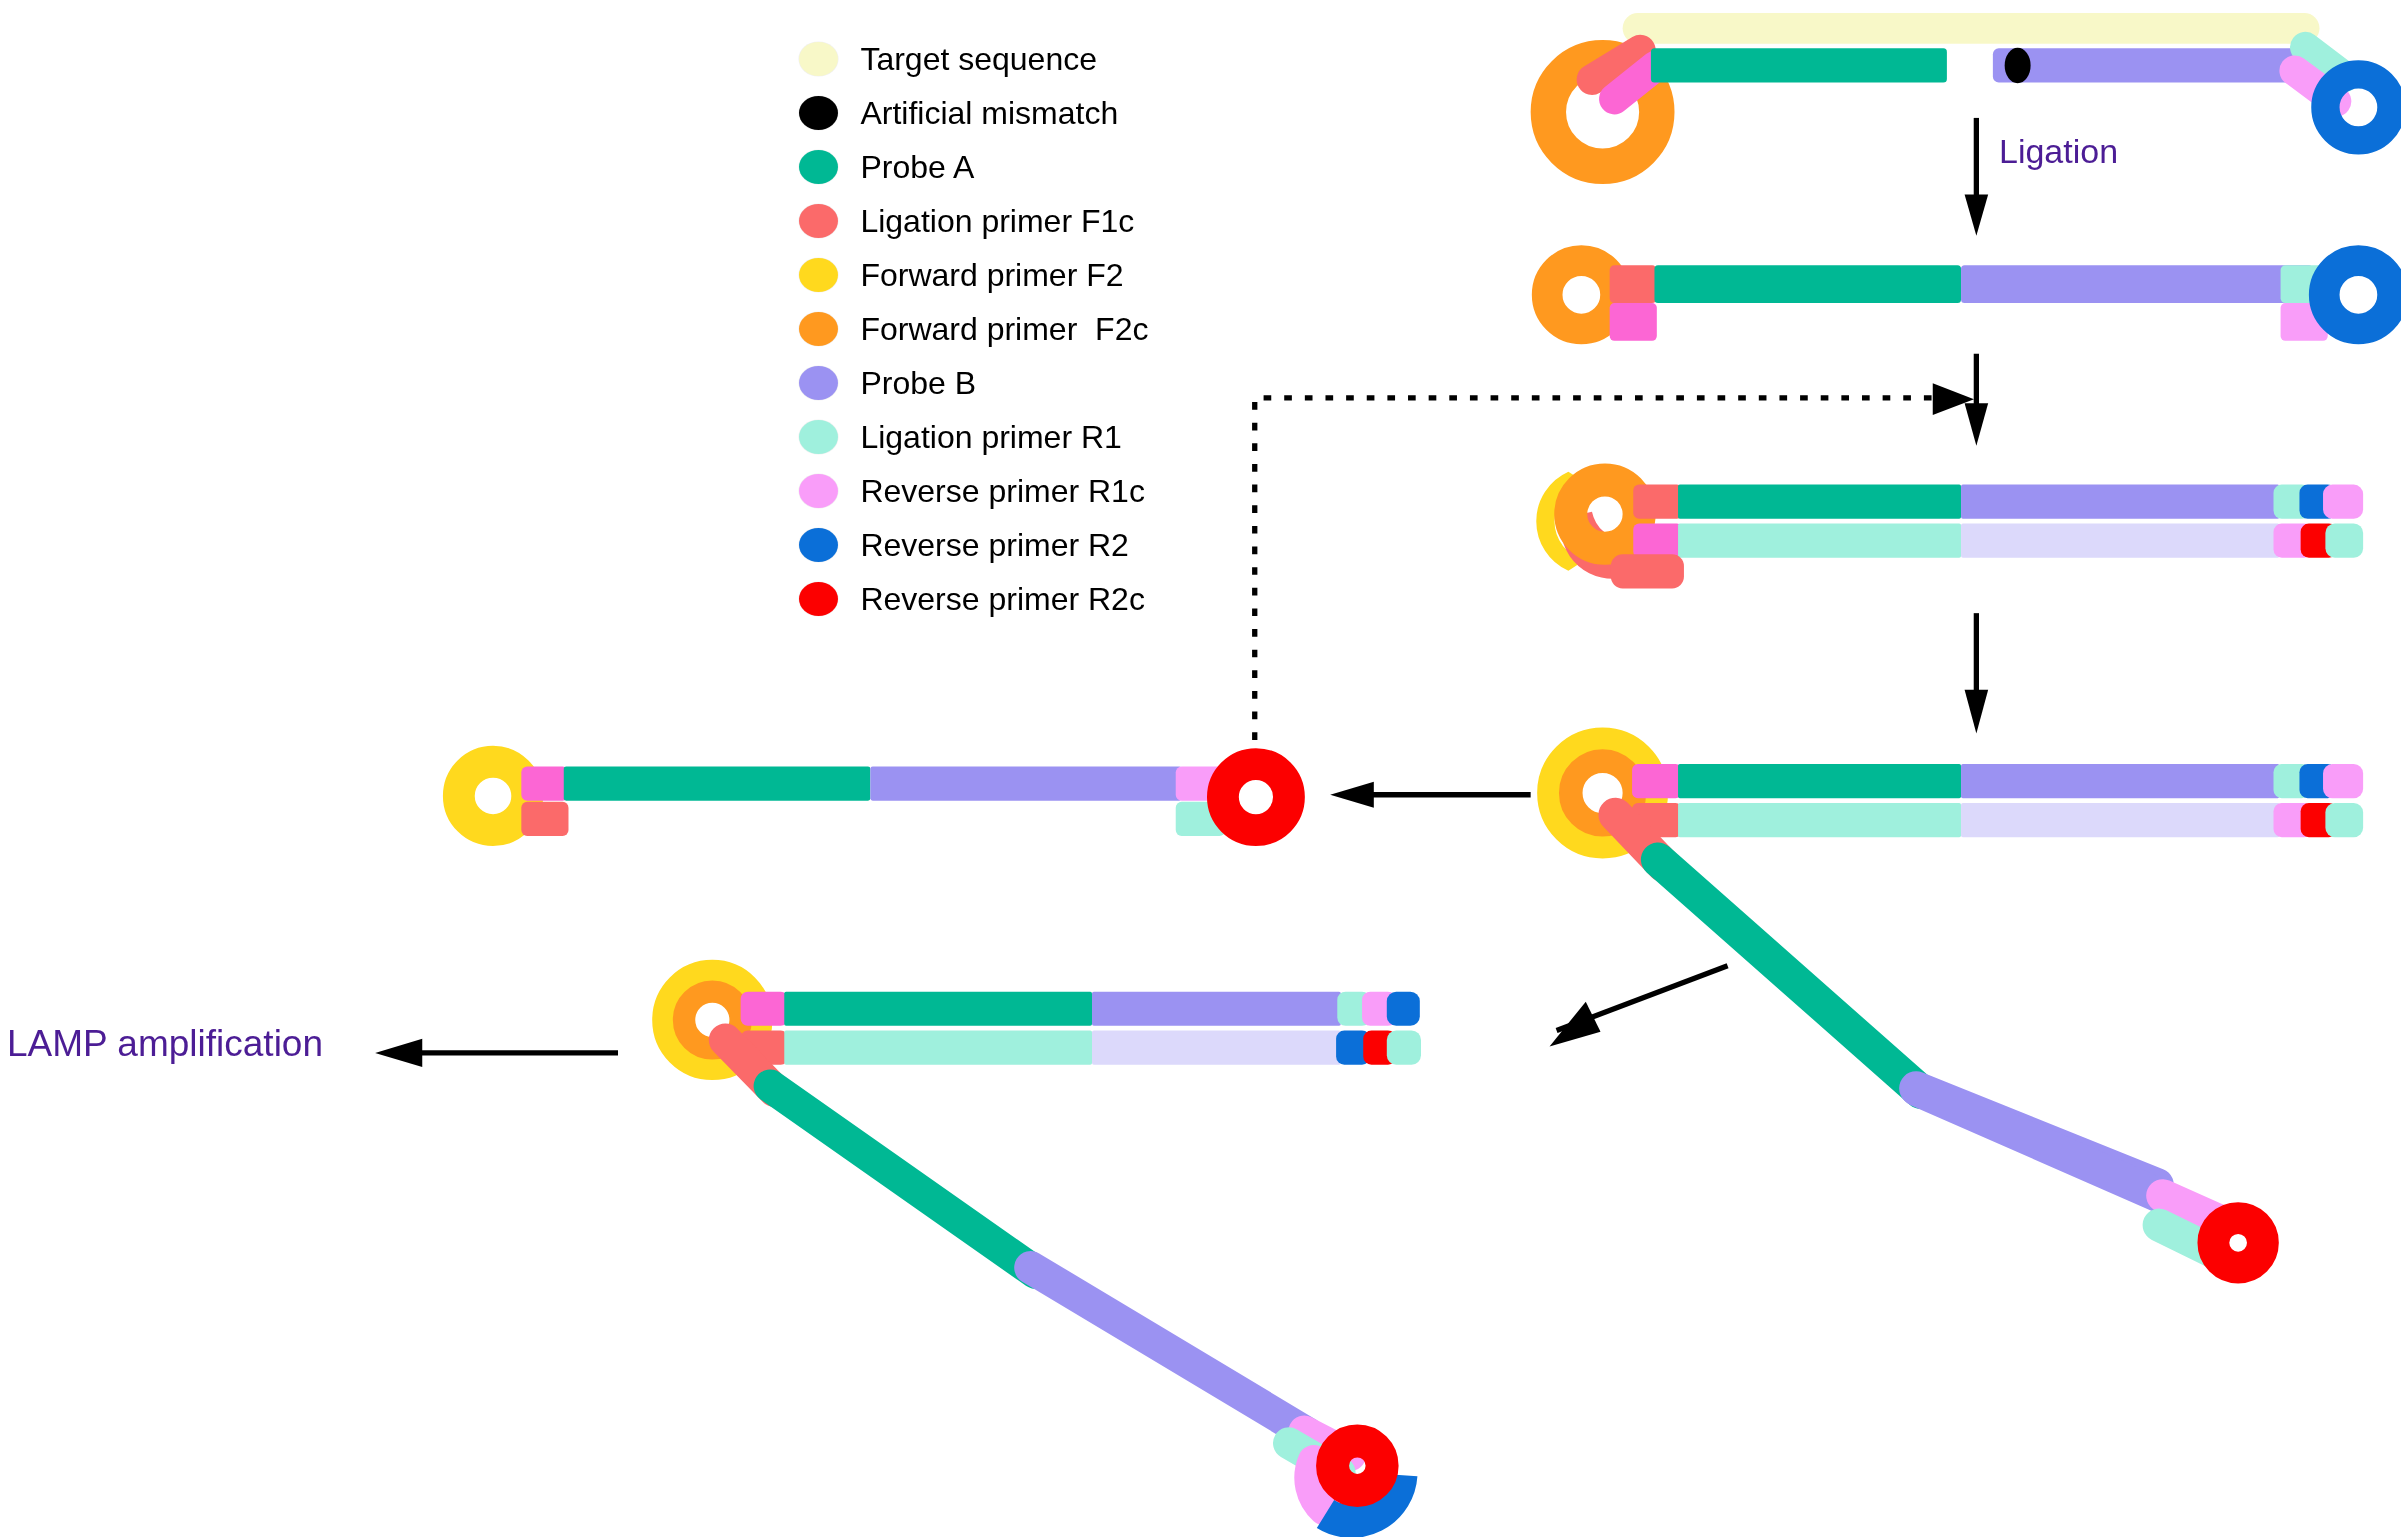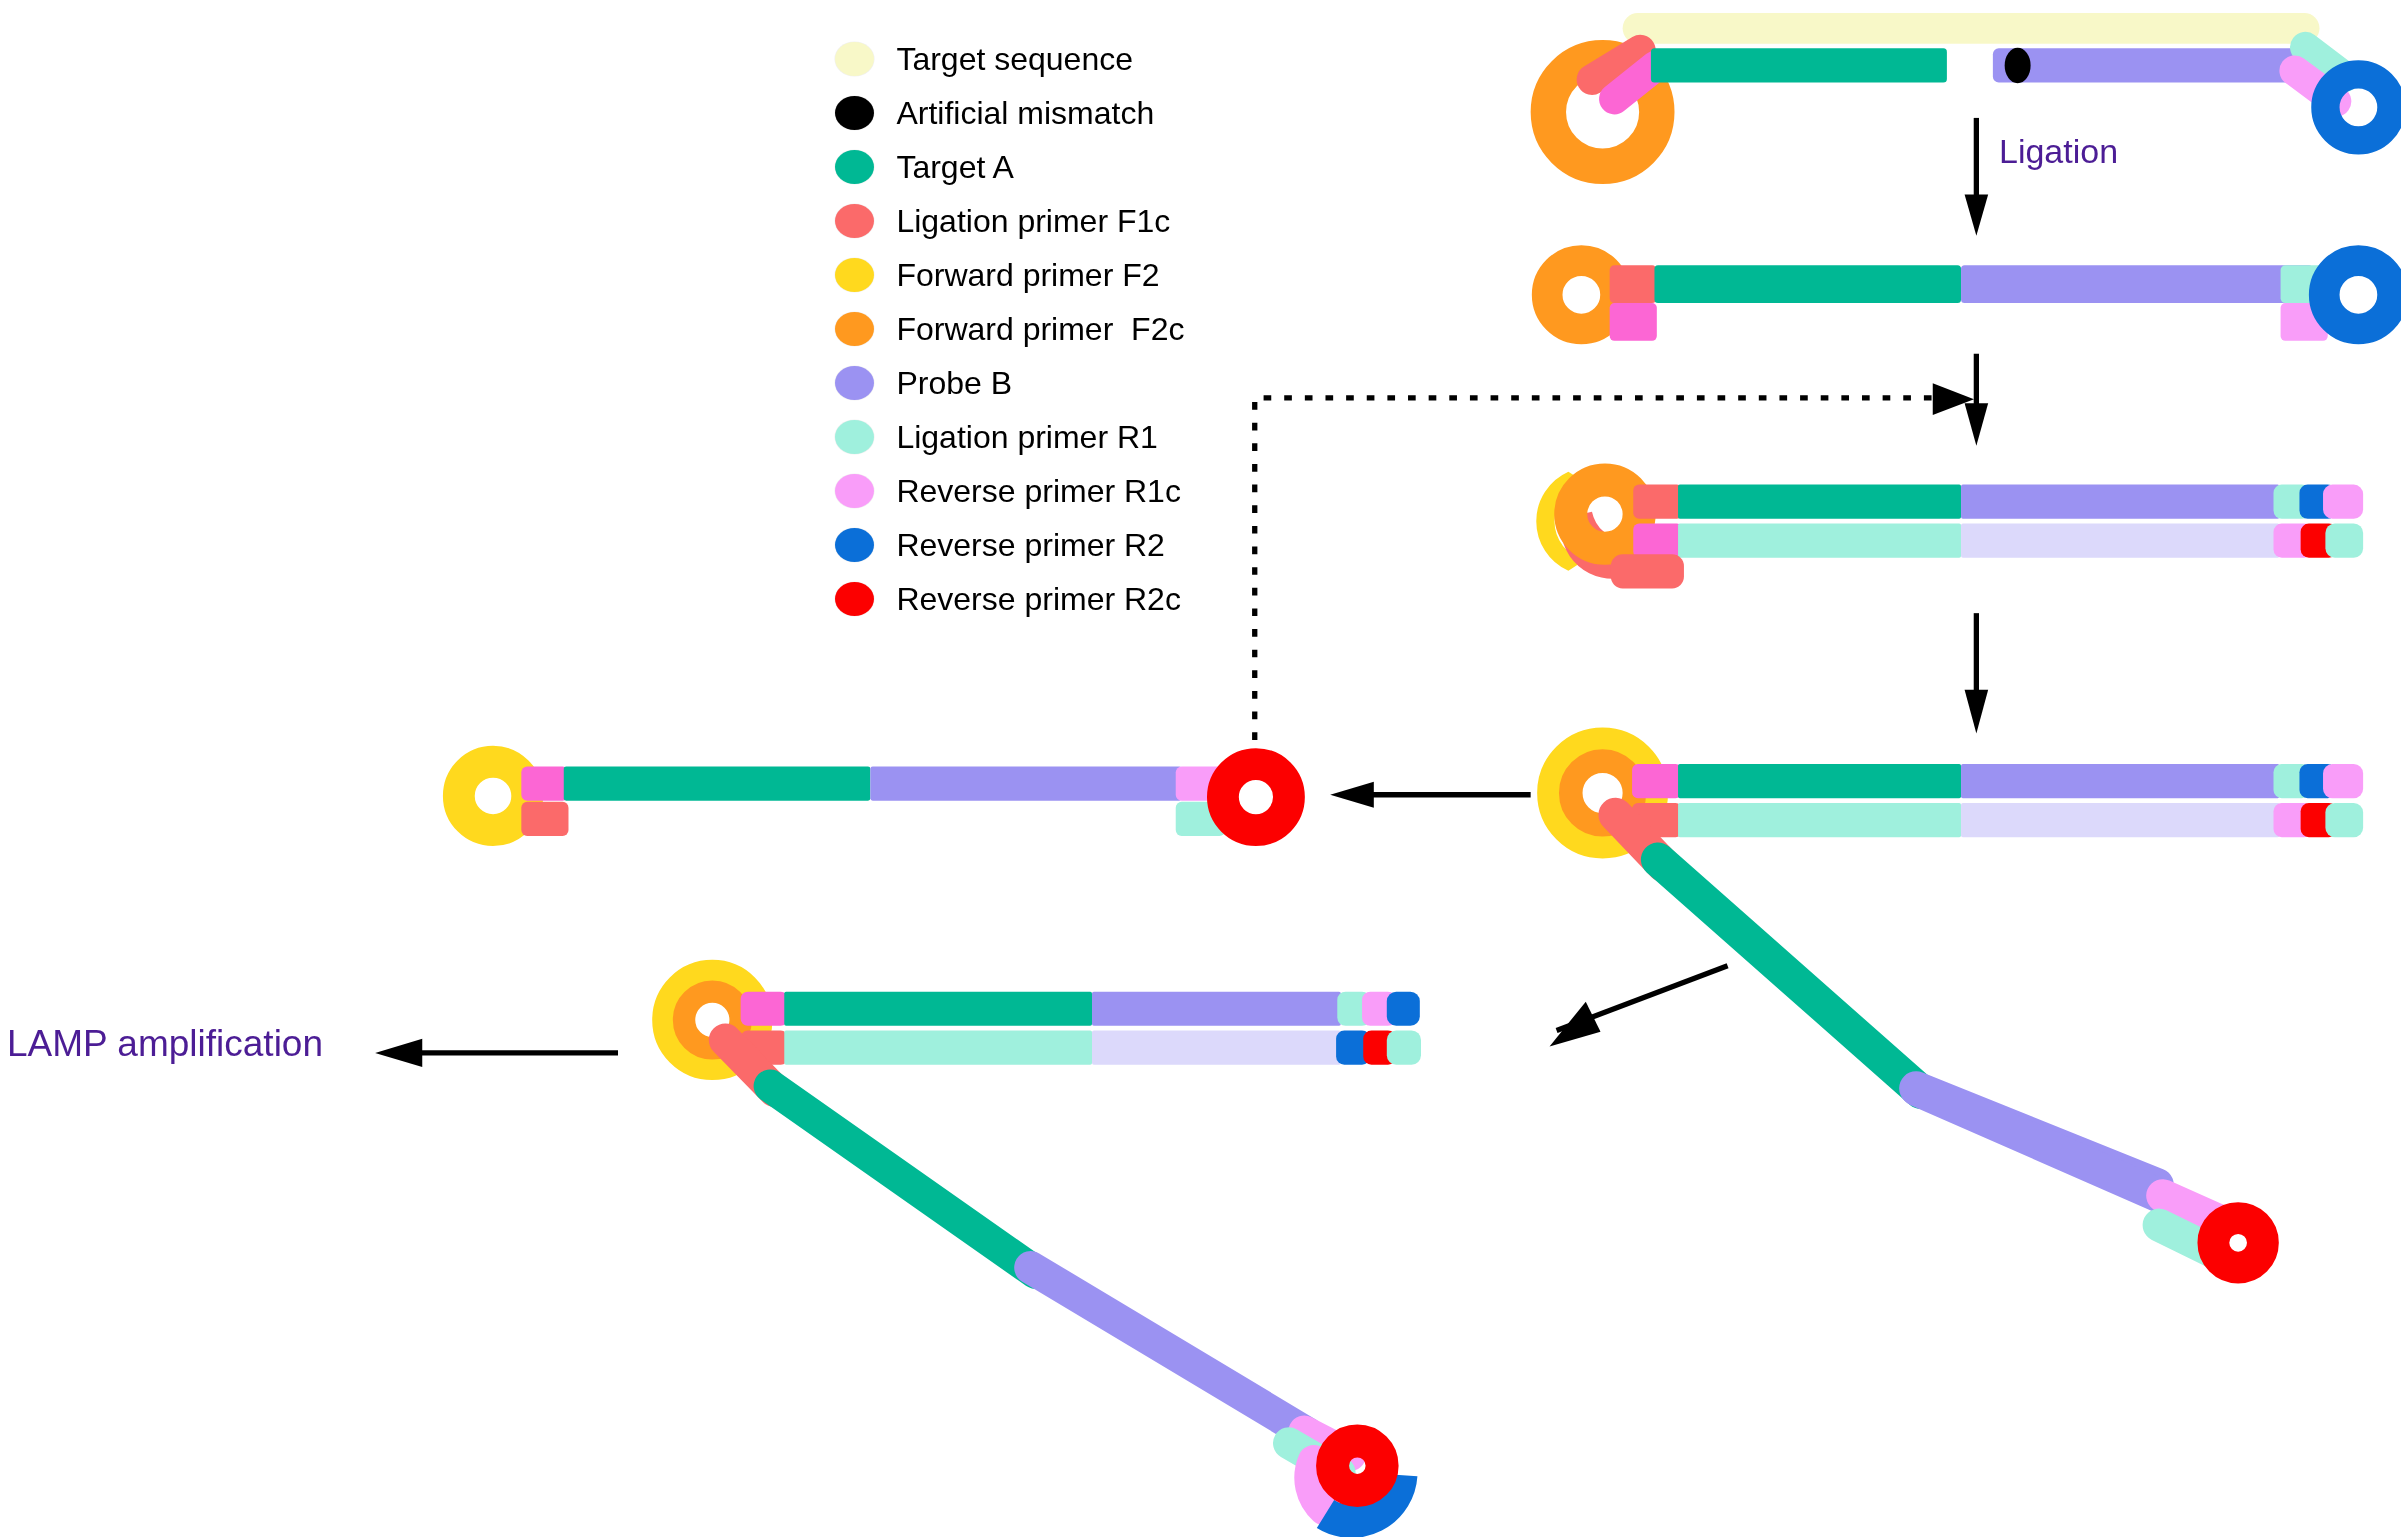--- a/index.html
+++ b/index.html
@@ -18,21 +18,21 @@
   #diagram-svg {
     position: absolute;
     left: 0;
     top: 0;
     width: 2401px;
     height: 1537px;
   }
   
   #legend {
     position: absolute;
-    left: 835px;
+    left: 799px;
     top: 32px;
     width: 413px;
   }
   .legend-row {
     display: flex;
     align-items: center;
     height: 54px;
   }
   .legend-swatch {
     width: 39px;
@@ -66,21 +66,21 @@
     <div class="legend-row">
       <span class="legend-swatch" style="background:#f8f8c8"></span>
       <span class="legend-label">Target sequence</span>
     </div>
     <div class="legend-row">
       <span class="legend-swatch" style="background:#000000"></span>
       <span class="legend-label">Artificial mismatch</span>
     </div>
     <div class="legend-row">
       <span class="legend-swatch" style="background:#00b894"></span>
-      <span class="legend-label">Target A</span>
+      <span class="legend-label">Probe A</span>
     </div>
     <div class="legend-row">
       <span class="legend-swatch" style="background:#fb6a6a"></span>
       <span class="legend-label">Ligation primer F1c</span>
     </div>
     <div class="legend-row">
       <span class="legend-swatch" style="background:#ffd91e"></span>
       <span class="legend-label">Forward primer F2</span>
     </div>
     <div class="legend-row">

